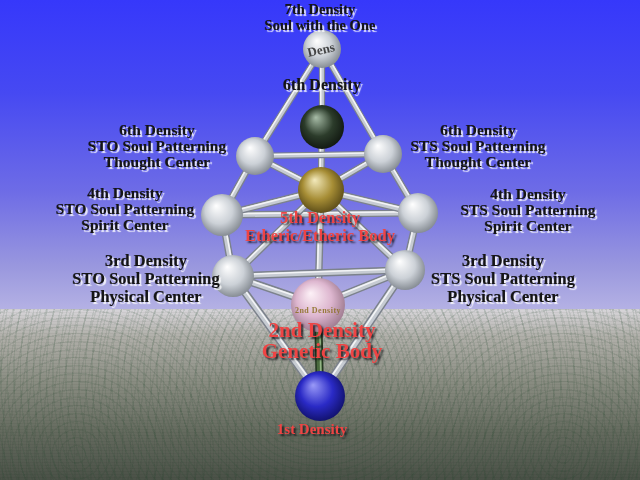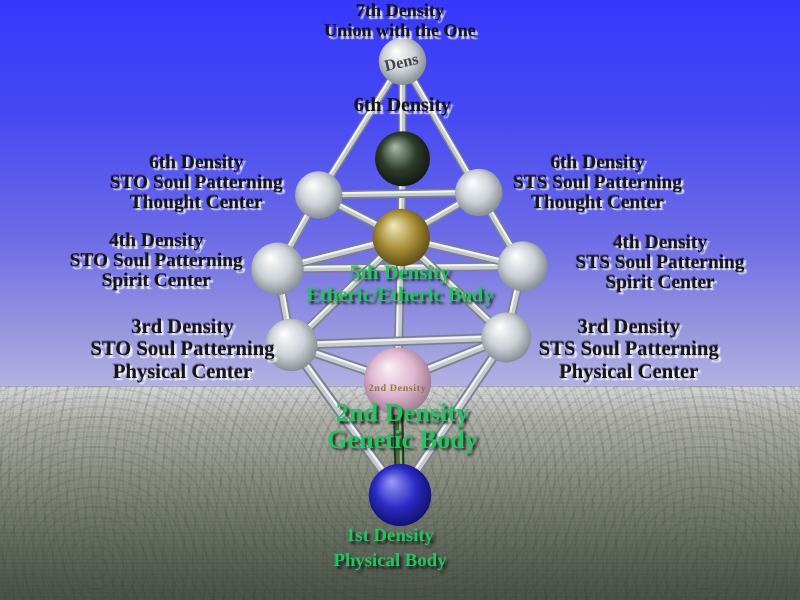--- a/index.html
+++ b/index.html
@@ -35,21 +35,21 @@
   .labels{position:absolute;left:0;top:0;width:640px;height:480px;pointer-events:none;}
   .label{
     position:absolute;transform:translateX(-50%);
     text-align:center;white-space:nowrap;font-weight:bold;
   }
   .emboss{
     color:#151515;
     text-shadow:2px 2px 1px rgba(255,255,255,.85), -0.5px -0.5px 0 rgba(0,0,0,.35);
   }
   .lite{
-    color:#22c55e;
+    color:#ef4444;
     text-shadow:2px 2px 2px rgba(12,12,18,.8);
   }
 </style>
 </head>
 <body>
 
 <div class="scene" style="--sky-top: #3638fb; --sky-horizon: #b4b1e4; --ground-near: #d8d6da; --ground-far: #4a5147;">
   <div class="sky"></div>
   <div class="ground"></div>
 
@@ -208,21 +208,21 @@
       <circle cx="318" cy="305" r="27" fill="url(#g-pink)"></circle>
       <circle cx="320" cy="396" r="25" fill="url(#g-blue)"></circle>
       <text x="322" y="54" font-size="13" font-weight="bold" font-family="&quot;Liberation Serif&quot;,&quot;DejaVu Serif&quot;,serif" fill="#2f2f2f" opacity="0.88" text-anchor="middle" transform="rotate(-13 322 54)">Dens</text>
       <text x="318" y="313" font-size="8" font-weight="bold" font-family="&quot;Liberation Serif&quot;,&quot;DejaVu Serif&quot;,serif" fill="#8a6f1f" opacity="0.85" letter-spacing=".5" text-anchor="middle">2nd Density</text>
     </svg>
 
   <div class="labels">
 
     <div class="label emboss" style="left:320px;top:2px;font-size:14.5px;line-height:15.5px;">
       <div>7th Density</div>
-      <div>Union with the One</div>
+      <div>Soul with the One</div>
     </div>
 
     <div class="label emboss" style="left:322px;top:77px;font-size:16px;line-height:15px;">
       <div>6th Density</div>
     </div>
 
     <div class="label emboss" style="left:157px;top:122px;font-size:15.5px;line-height:16px;">
       <div>6th Density</div>
       <div>STO Soul Patterning</div>
       <div>Thought Center</div>
@@ -263,17 +263,16 @@
       <div>Physical Center</div>
     </div>
 
     <div class="label lite" style="left:322px;top:320px;font-size:21px;line-height:21px;">
       <div>2nd Density</div>
       <div>Genetic Body</div>
     </div>
 
     <div class="label lite" style="left:312px;top:420px;font-size:15px;line-height:19.5px;">
       <div>1st Density</div>
-      <div>Physical Body</div>
     </div>
 
   </div>
 </div>
 
 </body></html>

